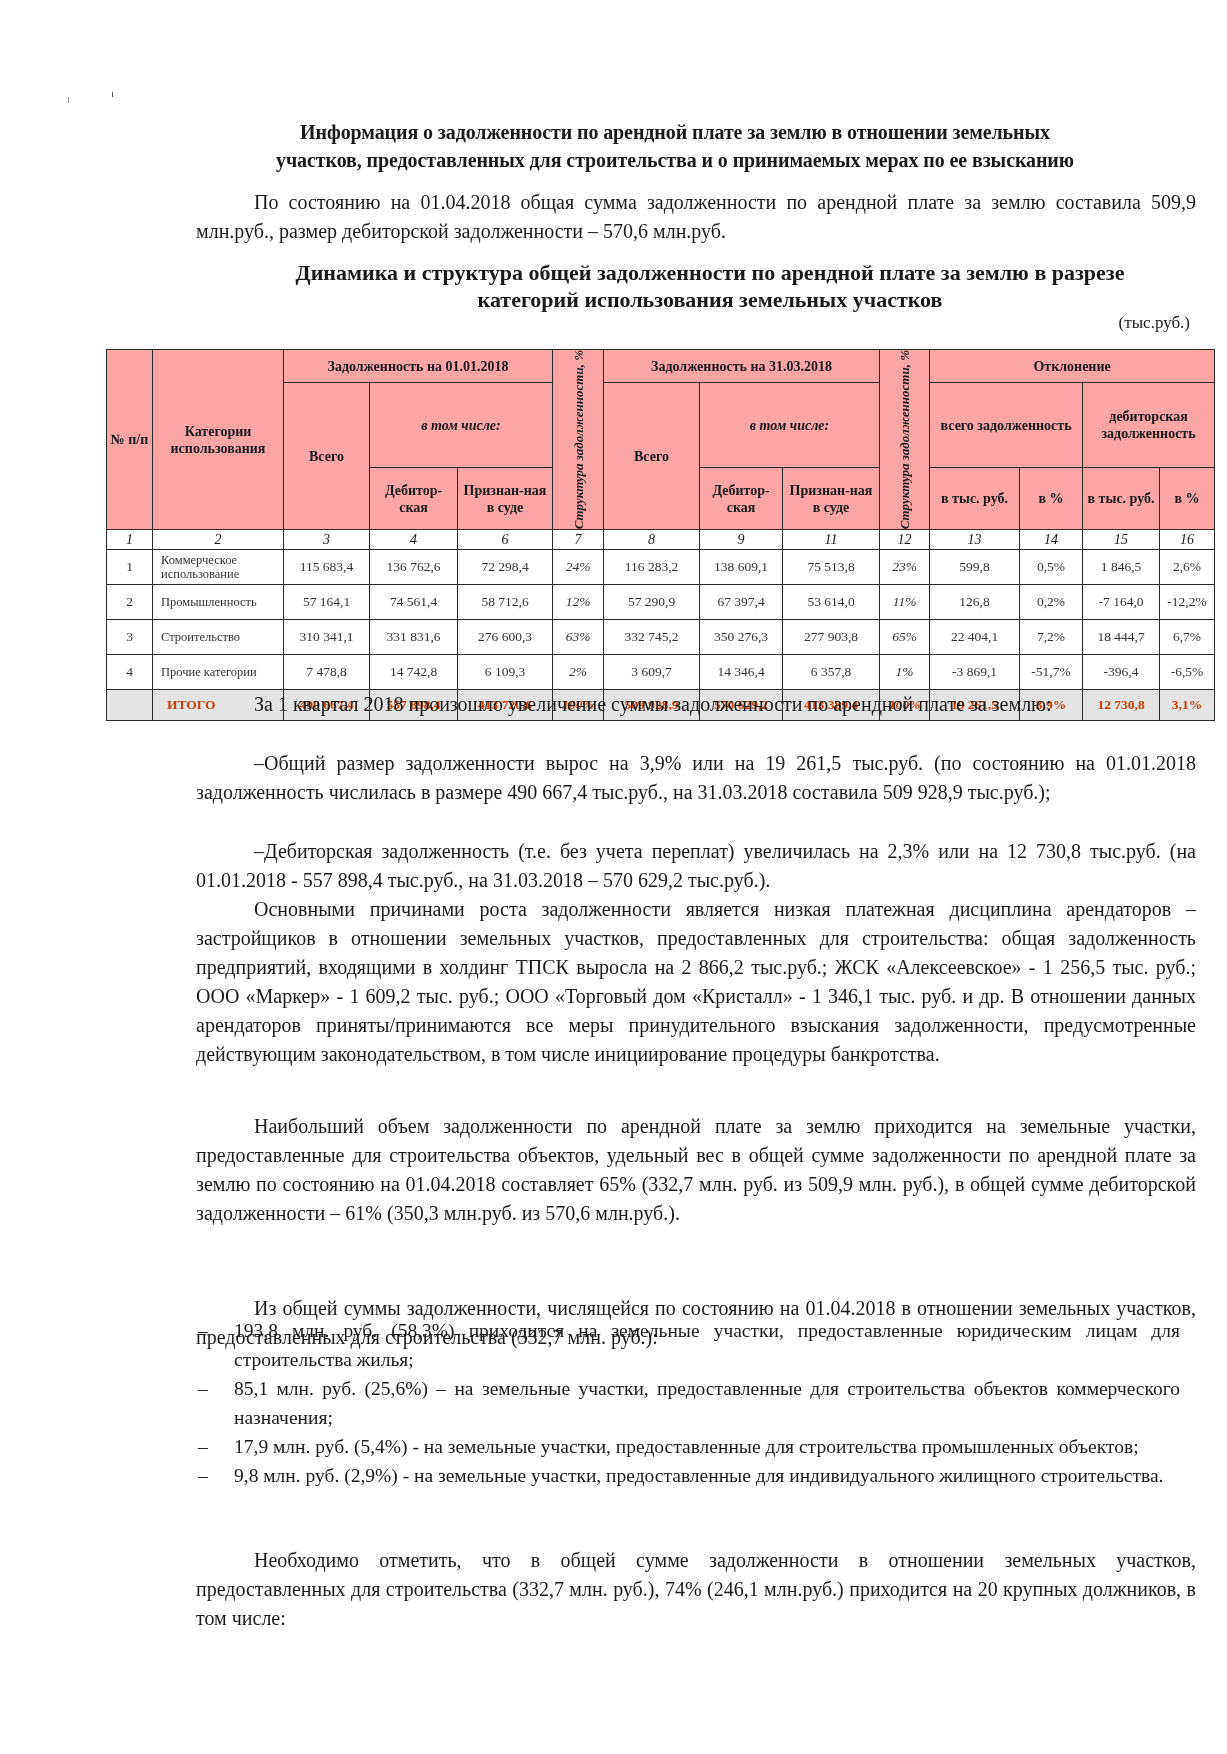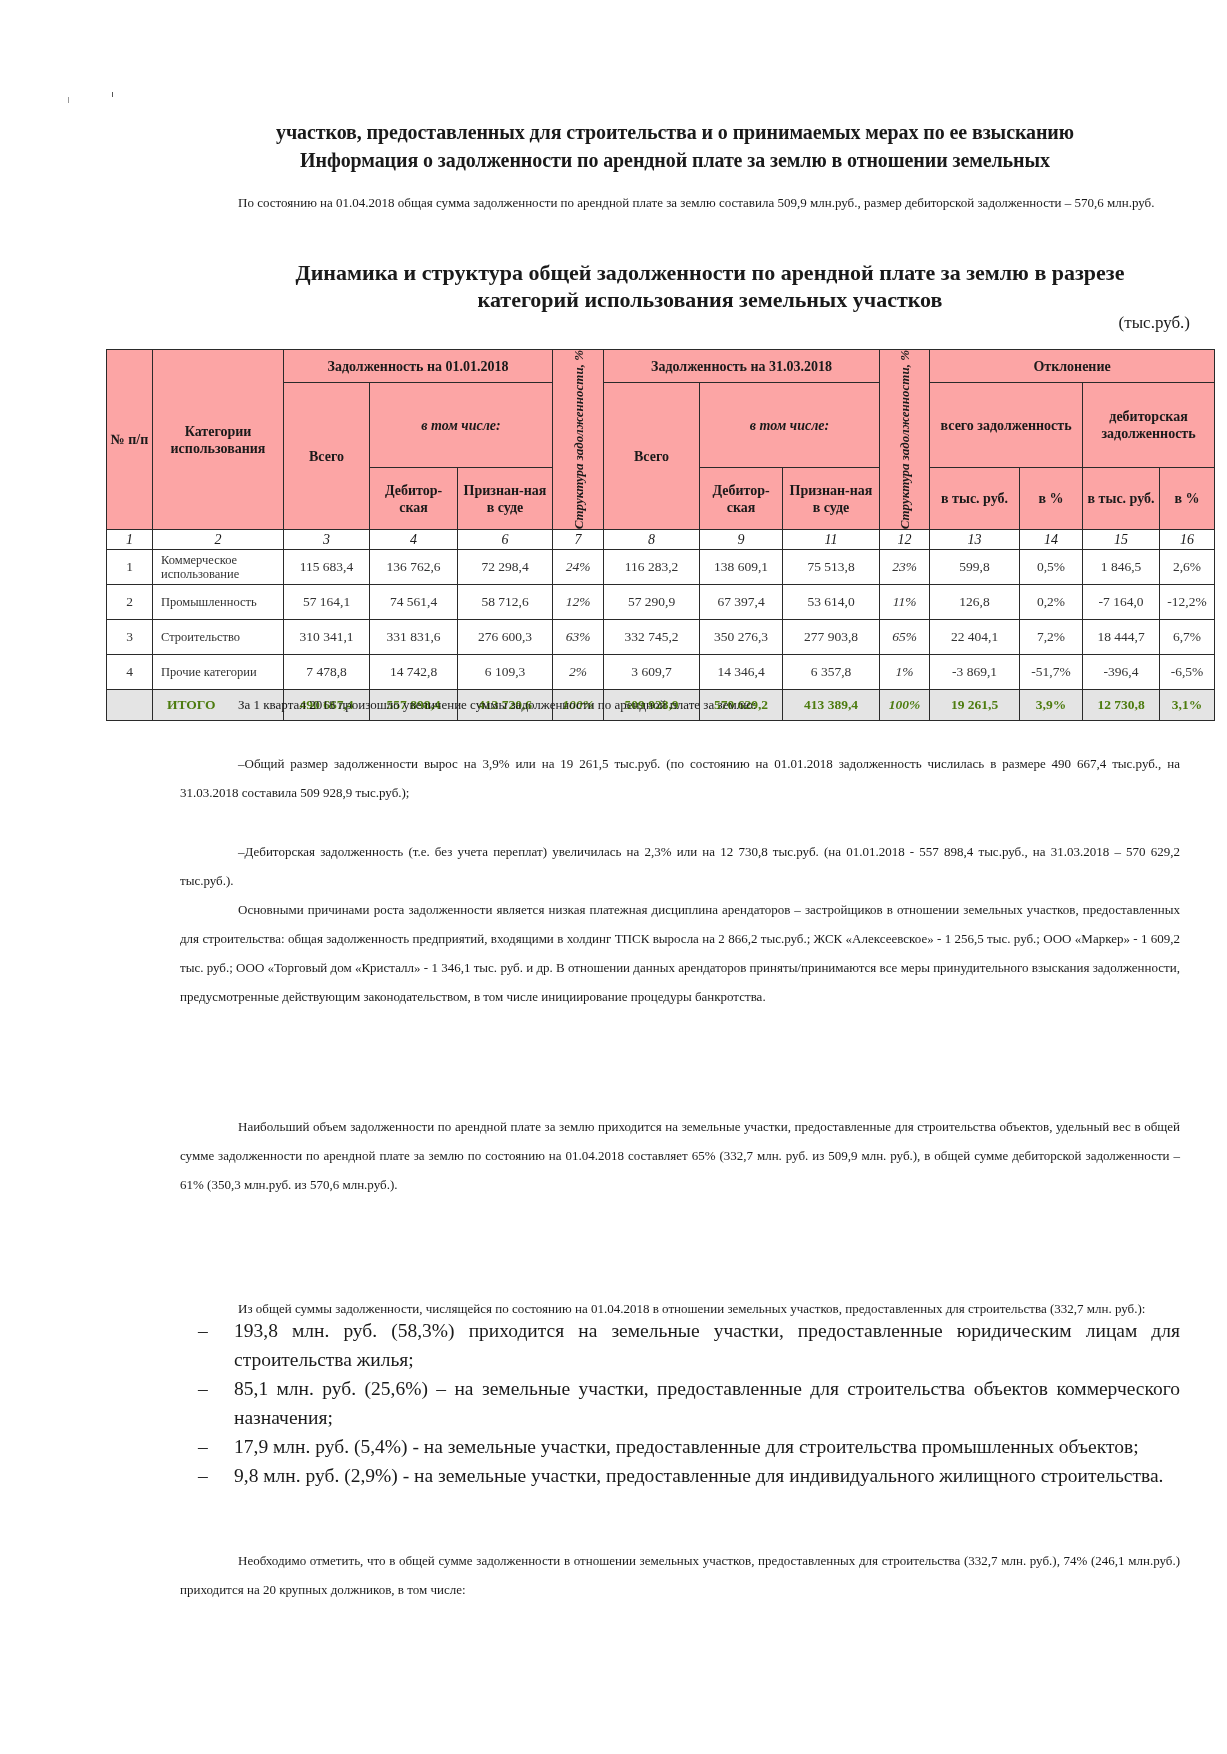--- a/index.html
+++ b/index.html
@@ -1,61 +1,61 @@
 <!DOCTYPE html>
 <html><head>
 <meta charset="utf-8">
 <style>
   html, body { margin: 0; padding: 0; background: #ffffff; }
   body { width: 1227px; height: 1754px; position: relative; overflow: hidden;
          font-family: "Liberation Serif", "DejaVu Serif", serif; color: #1a1a1a; }
   .page { position: absolute; left: 0; top: 0; width: 1227px; height: 1754px; }
   .title { position: absolute; left: 150px; width: 1050px; top: 118px; text-align: center;
            font-weight: bold; font-size: 20px; line-height: 28px; letter-spacing: -0.1px; }
-  .p { position: absolute; left: 180px; width: 1000px; font-size: 13px; line-height: 29px;
+  .p { position: absolute; left: 196px; width: 1000px; font-size: 20px; line-height: 29px;
        text-align: justify; text-align-last: left; }
   .p .ind { display: inline-block; width: 58px; }
   .subtitle { position: absolute; left: 240px; width: 940px; top: 259px; text-align: center;
               font-weight: bold; font-size: 22px; line-height: 27px; }
   .units { position: absolute; right: 37px; top: 313px; font-size: 17px; }
   table.debt { position: absolute; left: 106px; top: 349px; width: 1108px;
                border-collapse: collapse; table-layout: fixed;
                font-family: "Liberation Serif", serif; font-size: 13.5px; }
   table.debt td, table.debt th { border: 1.4px solid #2a2a2a; padding: 0 2px; text-align: center;
                vertical-align: middle; overflow: hidden; }
   table.debt th { background: #fca5a5; font-weight: bold; font-size: 14px; line-height: 17px; }
   table.debt th.it { font-style: italic; font-weight: bold; }
   table.debt th.vert { padding: 0; }
   .vert-wrap { display: flex; align-items: center; justify-content: center; height: 100%; }
   .vert-text { writing-mode: vertical-rl; transform: rotate(180deg); font-style: italic;
                font-weight: bold; font-size: 13px; line-height: 15px; white-space: nowrap; }
   table.debt tr.nums td { font-style: italic; font-size: 14px; height: 19px; background: #fff; }
   table.debt tr.data td { height: 34px; font-size: 13.5px; color: #333; }
   table.debt tr.data td.cat { text-align: left; padding-left: 8px; font-size: 12.5px; line-height: 14px; }
   table.debt tr.data td.pct-it { font-style: italic; }
-  table.debt tr.total td { background: #e4e4e4; font-weight: bold; height: 30px; color: #4d7c0f; }
+  table.debt tr.total td { background: #e4e4e4; font-weight: bold; height: 30px; color: #c2410c; }
   table.debt tr.total td.cat { text-align: left; padding-left: 14px; }
   table.debt tr.total td.pct-it { font-style: italic; }
   .bullets { position: absolute; left: 198px; width: 982px; font-size: 19.5px; line-height: 29px; }
   .bullet { display: flex; margin-bottom: 0; }
   .bullet .dash { width: 36px; flex: none; }
   .bullet .btext { flex: 1; text-align: justify; text-align-last: left; }
   .speck { position: absolute; width: 1px; background: #555; }
 </style>
 </head>
 <body>
 
 <div class="page">
 
   <div class="speck" style="left:68px;top:97px;height:6px;background:#999;"></div>
   <div class="speck" style="left:112px;top:92px;height:5px;"></div>
 
   <div class="title">
+    <div>Информация о задолженности по арендной плате за землю в отношении земельных</div>
     <div>участков, предоставленных для строительства и о принимаемых мерах по ее взысканию</div>
-    <div>Информация о задолженности по арендной плате за землю в отношении земельных</div>
   </div>
 
   <div class="p" style="top:188px;"><span class="ind"></span><span>По состоянию на 01.04.2018 общая сумма задолженности по арендной плате за землю составила 509,9 млн.руб., размер дебиторской задолженности – 570,6 млн.руб.</span></div>
 
   <div class="subtitle">
     <div>Динамика и структура общей задолженности по арендной плате за землю в разрезе</div>
     <div>категорий использования земельных участков</div>
   </div>
   <div class="units">(тыс.руб.)</div>
 

